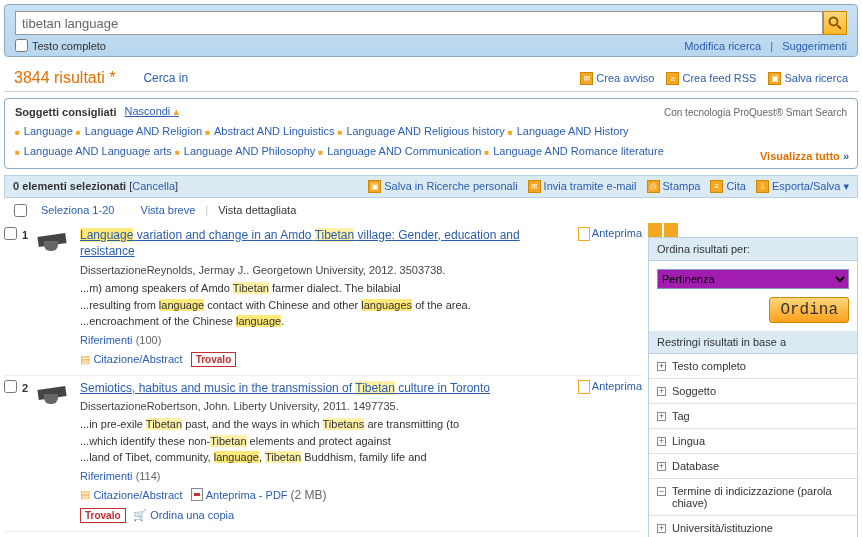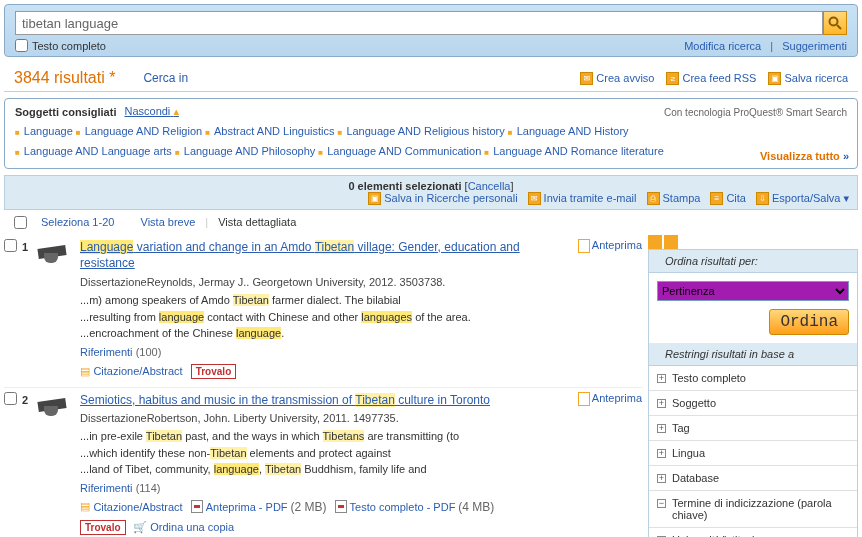--- a/index.html
+++ b/index.html
@@ -26,21 +26,21 @@
 .suggested { border: 1px solid #89abc8; border-radius: 4px; margin: 6px 4px; padding: 6px 10px; position: relative; background: #fff; }
 .sug-head { display: flex; align-items: flex-end; font-size: 11px; margin-bottom: 4px; }
 .sug-title { color: #333; font-weight: bold; }
 .sug-hide { color: #2a5db0; margin-left: 8px; text-decoration: underline; }
 .sug-tech { margin-left: auto; color: #666; font-size: 10px; }
 .sug-list { line-height: 1.8; }
 .sug-item { display: inline; white-space: nowrap; }
 .sug-bullet { color: #f5a623; font-size: 8px; margin: 0 4px 0 0; }
 .visualizza { color: #e07000; font-weight: bold; font-size: 11px; position: absolute; right: 8px; bottom: 6px; background: #fff; padding-left: 4px; }
 
-.actions-row { background: #dceaf4; border: 1px solid #b8d0e0; margin: 0 4px; padding: 4px 8px; display: flex; align-items: center; font-size: 11px; flex-direction: column; }
+.actions-row { background: #dceaf4; border: 1px solid #b8d0e0; margin: 0 4px; padding: 4px 8px; display: flex; align-items: center; font-size: 11px; }
 .actions-left { color: #333; }
 .actions-left .n { font-weight: bold; }
 .actions-right { margin-left: auto; display: flex; gap: 10px; }
 
 .view-row { display: flex; align-items: center; padding: 6px 10px; margin: 0 4px; font-size: 11px; gap: 10px; }
 .view-row input[type=checkbox] { margin-right: 4px; }
 .view-row .sep { color: #ccc; }
 
 .main-cols { display: flex; margin: 0 4px; gap: 6px; }
 .results-col { flex: 1; }
@@ -66,21 +66,21 @@
 .pdf-ico { display: inline-block; width: 12px; height: 13px; background: #fff; border: 1px solid #888; position: relative; }
 .pdf-ico::after { content: ""; position: absolute; left: 2px; top: 4px; width: 6px; height: 3px; background: #cc3333; }
 .size { color: #666; font-size: 12px; }
 .cart-ico { color: #f5a623; }
 .anteprima-col { width: 80px; text-align: right; font-size: 11px; }
 .anteprima-col .page-ico { display: inline-block; width: 12px; height: 14px; border: 1px solid #f5a623; background: #fff; margin-right: 2px; vertical-align: middle; }
 
 .side-tabs { height: 14px; display: flex; }
 .side-tab { width: 14px; height: 14px; background: #f5a623; margin-right: 2px; }
 .side-box { border: 1px solid #b8d0e0; background: #fff; }
-.side-head { background: #dceaf4; padding: 5px 16px; font-size: 11px; color: #333; border-bottom: 1px solid #b8d0e0; font-style: italic; }
+.side-head { background: #dceaf4; padding: 5px 8px; font-size: 11px; color: #333; border-bottom: 1px solid #b8d0e0; }
 .side-body { padding: 8px; }
 .side-body select { width: 100%; height: 20px; border: 1px solid #7a9cc0; font-size: 11px; background: #a21caf; }
 .ordina-btn { background: linear-gradient(#ffd77a, #ff9f1a); border: 1px solid #cc8800; border-radius: 3px; padding: 3px 10px; font-size: 16px; color: #333; float: right; margin-top: 8px; cursor: pointer; font-family: Liberation Mono, monospace; }
 .side-body::after { content: ""; display: block; clear: both; }
 .facet-list { }
 .facet-item { border-top: 1px solid #e0e0e0; padding: 6px 8px; font-size: 11px; display: flex; align-items: flex-start; gap: 6px; }
 .facet-item:first-child { border-top: none; }
 .facet-toggle { width: 9px; height: 9px; border: 1px solid #888; display: inline-flex; align-items: center; justify-content: center; font-size: 9px; line-height: 7px; color: #555; margin-top: 2px; flex-shrink: 0; }
 </style>
 </head>
@@ -231,25 +231,20 @@
         <div class="r-links">
           <a class="icon-link">
               <span style="color:#f5a623;">▤</span> 
               <span>Citazione/Abstract</span>
             </a>
           <a class="icon-link">
               <span class="pdf-ico"></span> 
               <span>Anteprima - PDF</span> 
               <span class="size">(2 MB)</span>
             </a>
-          <a class="icon-link">
-              <span class="pdf-ico"></span> 
-              <span>Testo completo - PDF</span> 
-              <span class="size">(4 MB)</span>
-            </a>
         </div>
         <div class="r-links" style="margin-top:6px;">
           <span class="trovalo">Trovalo</span>
           <a class="icon-link">
               <span class="cart-ico">🛒</span> 
               <span>Ordina una copia</span>
             </a>
         </div>
       </div>
       <div class="anteprima-col"><a><span class="page-ico"></span><span>Anteprima</span></a></div>

